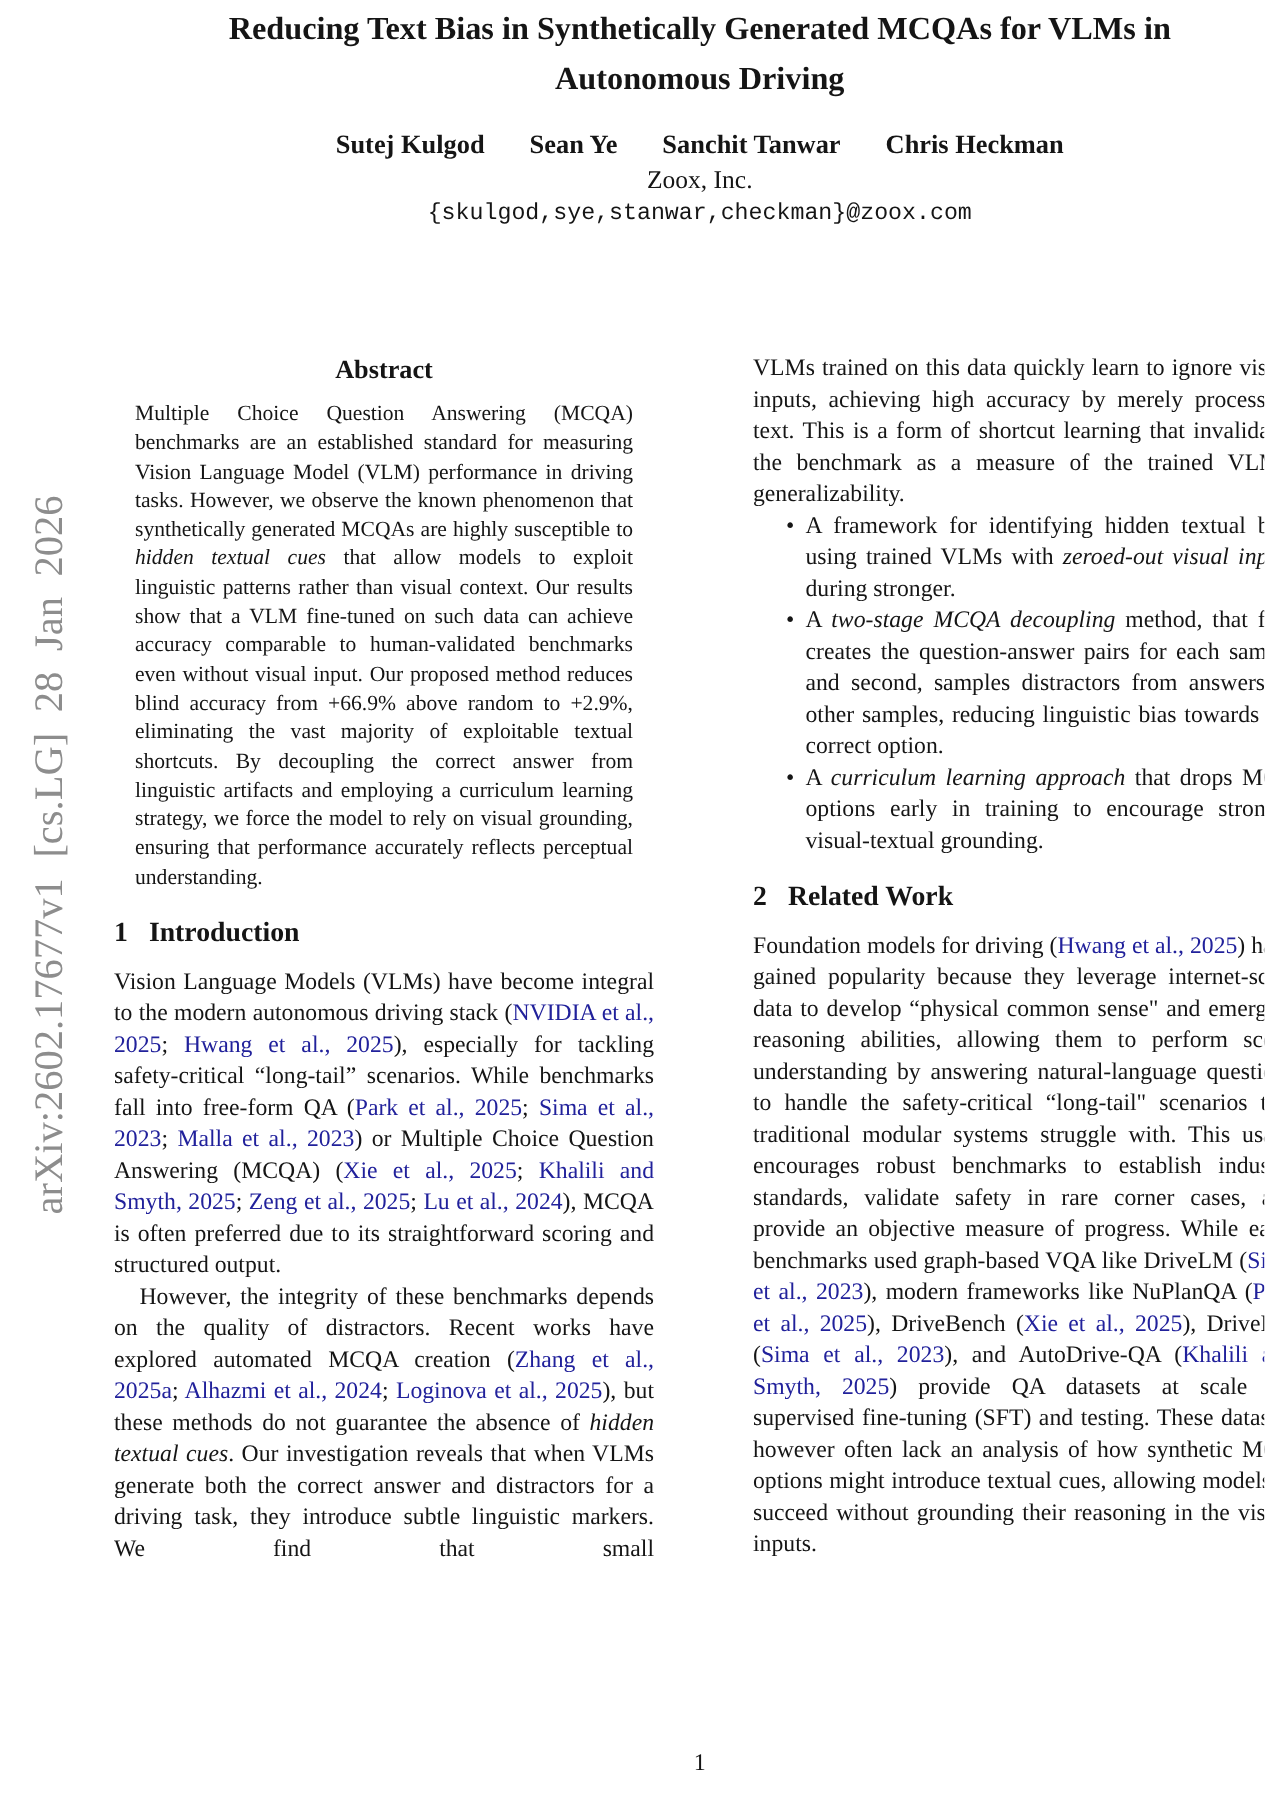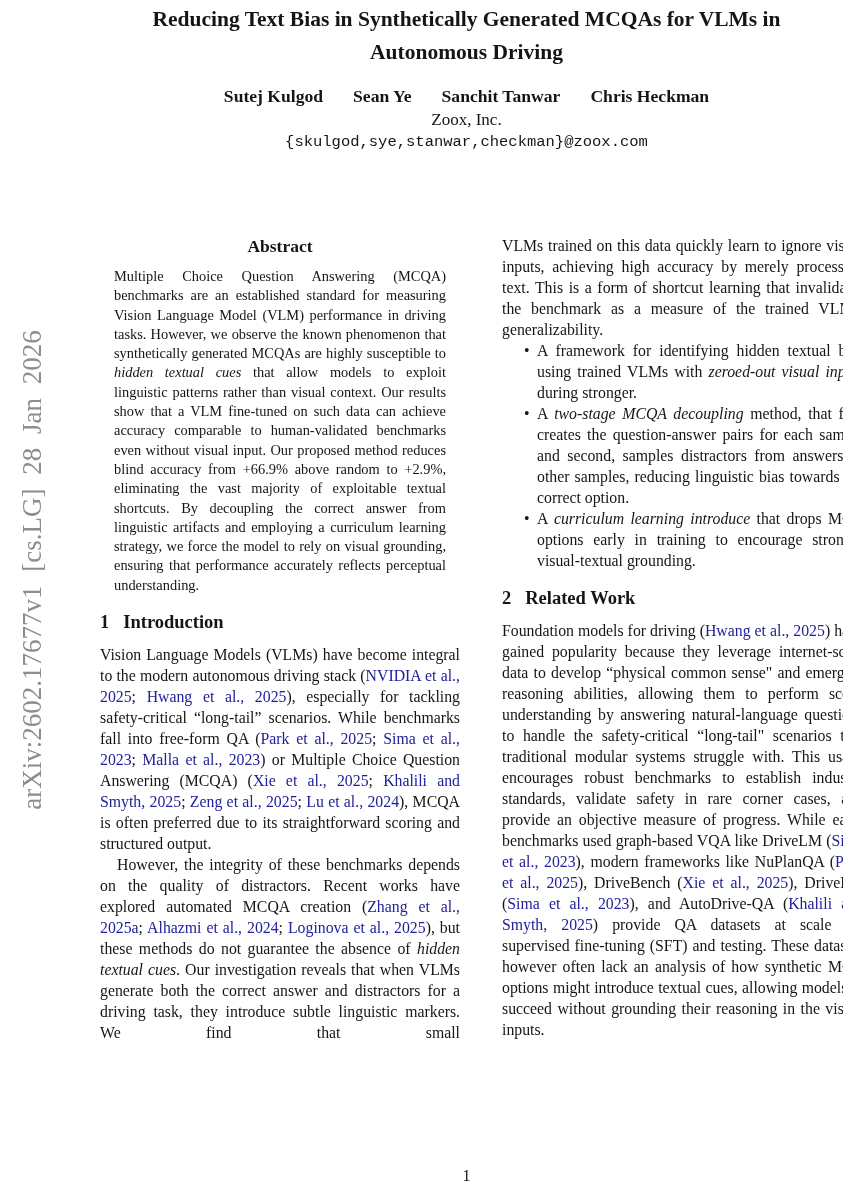--- a/index.html
+++ b/index.html
@@ -40,21 +40,21 @@
   }
   .affiliation{font-size:17px;line-height:23px;}
   .email{font-family:"Liberation Mono",monospace;font-size:15.5px;line-height:23px;}
 
   
   .col{
     position:absolute;top:235px;
     font-size:15.8px;line-height:21px;
     text-align:justify;
   }
-  .col-left{left:100px;width:360px;}
+  .col-left{left:76px;width:360px;}
   .col-right{left:478px;width:362px;margin-left:24px;}
 
   .abstract-heading{
     text-align:center;font-weight:bold;
     font-size:17.5px;line-height:23px;margin:0 0 9px 0;
   }
   .abstract{margin:0 14px;font-size:14.4px;line-height:19.3px;}
 
   .section-heading{
     display:flex;gap:14px;align-items:baseline;
@@ -114,21 +114,21 @@
       <div class="bullet">
         <span class="bullet-marker">•</span>
         <span><span class="seg-n">A framework for identifying hidden textual bias using trained VLMs with </span><span class="seg-i">zeroed-out visual inputs</span><span class="seg-n"> during stronger.</span></span>
       </div>
       <div class="bullet">
         <span class="bullet-marker">•</span>
         <span><span class="seg-n">A </span><span class="seg-i">two-stage MCQA decoupling</span><span class="seg-n"> method, that first creates the question-answer pairs for each sample and second, samples distractors from answers of other samples, reducing linguistic bias towards the correct option.</span></span>
       </div>
       <div class="bullet">
         <span class="bullet-marker">•</span>
-        <span><span class="seg-n">A </span><span class="seg-i">curriculum learning introduce</span><span class="seg-n"> that drops MCQ options early in training to encourage stronger visual-textual grounding.</span></span>
+        <span><span class="seg-n">A </span><span class="seg-i">curriculum learning approach</span><span class="seg-n"> that drops MCQ options early in training to encourage stronger visual-textual grounding.</span></span>
       </div>
     </div>
     <div class="section-heading">
       <span>2</span>
       <span>Related Work</span>
     </div>
     <p><span class="seg-n">Foundation models for driving (</span><span class="seg-c">Hwang et al., 2025</span><span class="seg-n">) have gained popularity because they leverage internet-scale data to develop “physical common sense" and emergent reasoning abilities, allowing them to perform scene understanding by answering natural-language questions to handle the safety-critical “long-tail" scenarios that traditional modular systems struggle with. This usage encourages robust benchmarks to establish industry standards, validate safety in rare corner cases, and provide an objective measure of progress. While early benchmarks used graph-based VQA like DriveLM (</span><span class="seg-c">Sima et al., 2023</span><span class="seg-n">), modern frameworks like NuPlanQA (</span><span class="seg-c">Park et al., 2025</span><span class="seg-n">), DriveBench (</span><span class="seg-c">Xie et al., 2025</span><span class="seg-n">), DriveLM (</span><span class="seg-c">Sima et al., 2023</span><span class="seg-n">), and AutoDrive-QA (</span><span class="seg-c">Khalili and Smyth, 2025</span><span class="seg-n">) provide QA datasets at scale for supervised fine-tuning (SFT) and testing. These datasets however often lack an analysis of how synthetic MCQ options might introduce textual cues, allowing models to succeed without grounding their reasoning in the vision inputs.</span></p>
   </div>
 
   <div class="footer">1</div>

